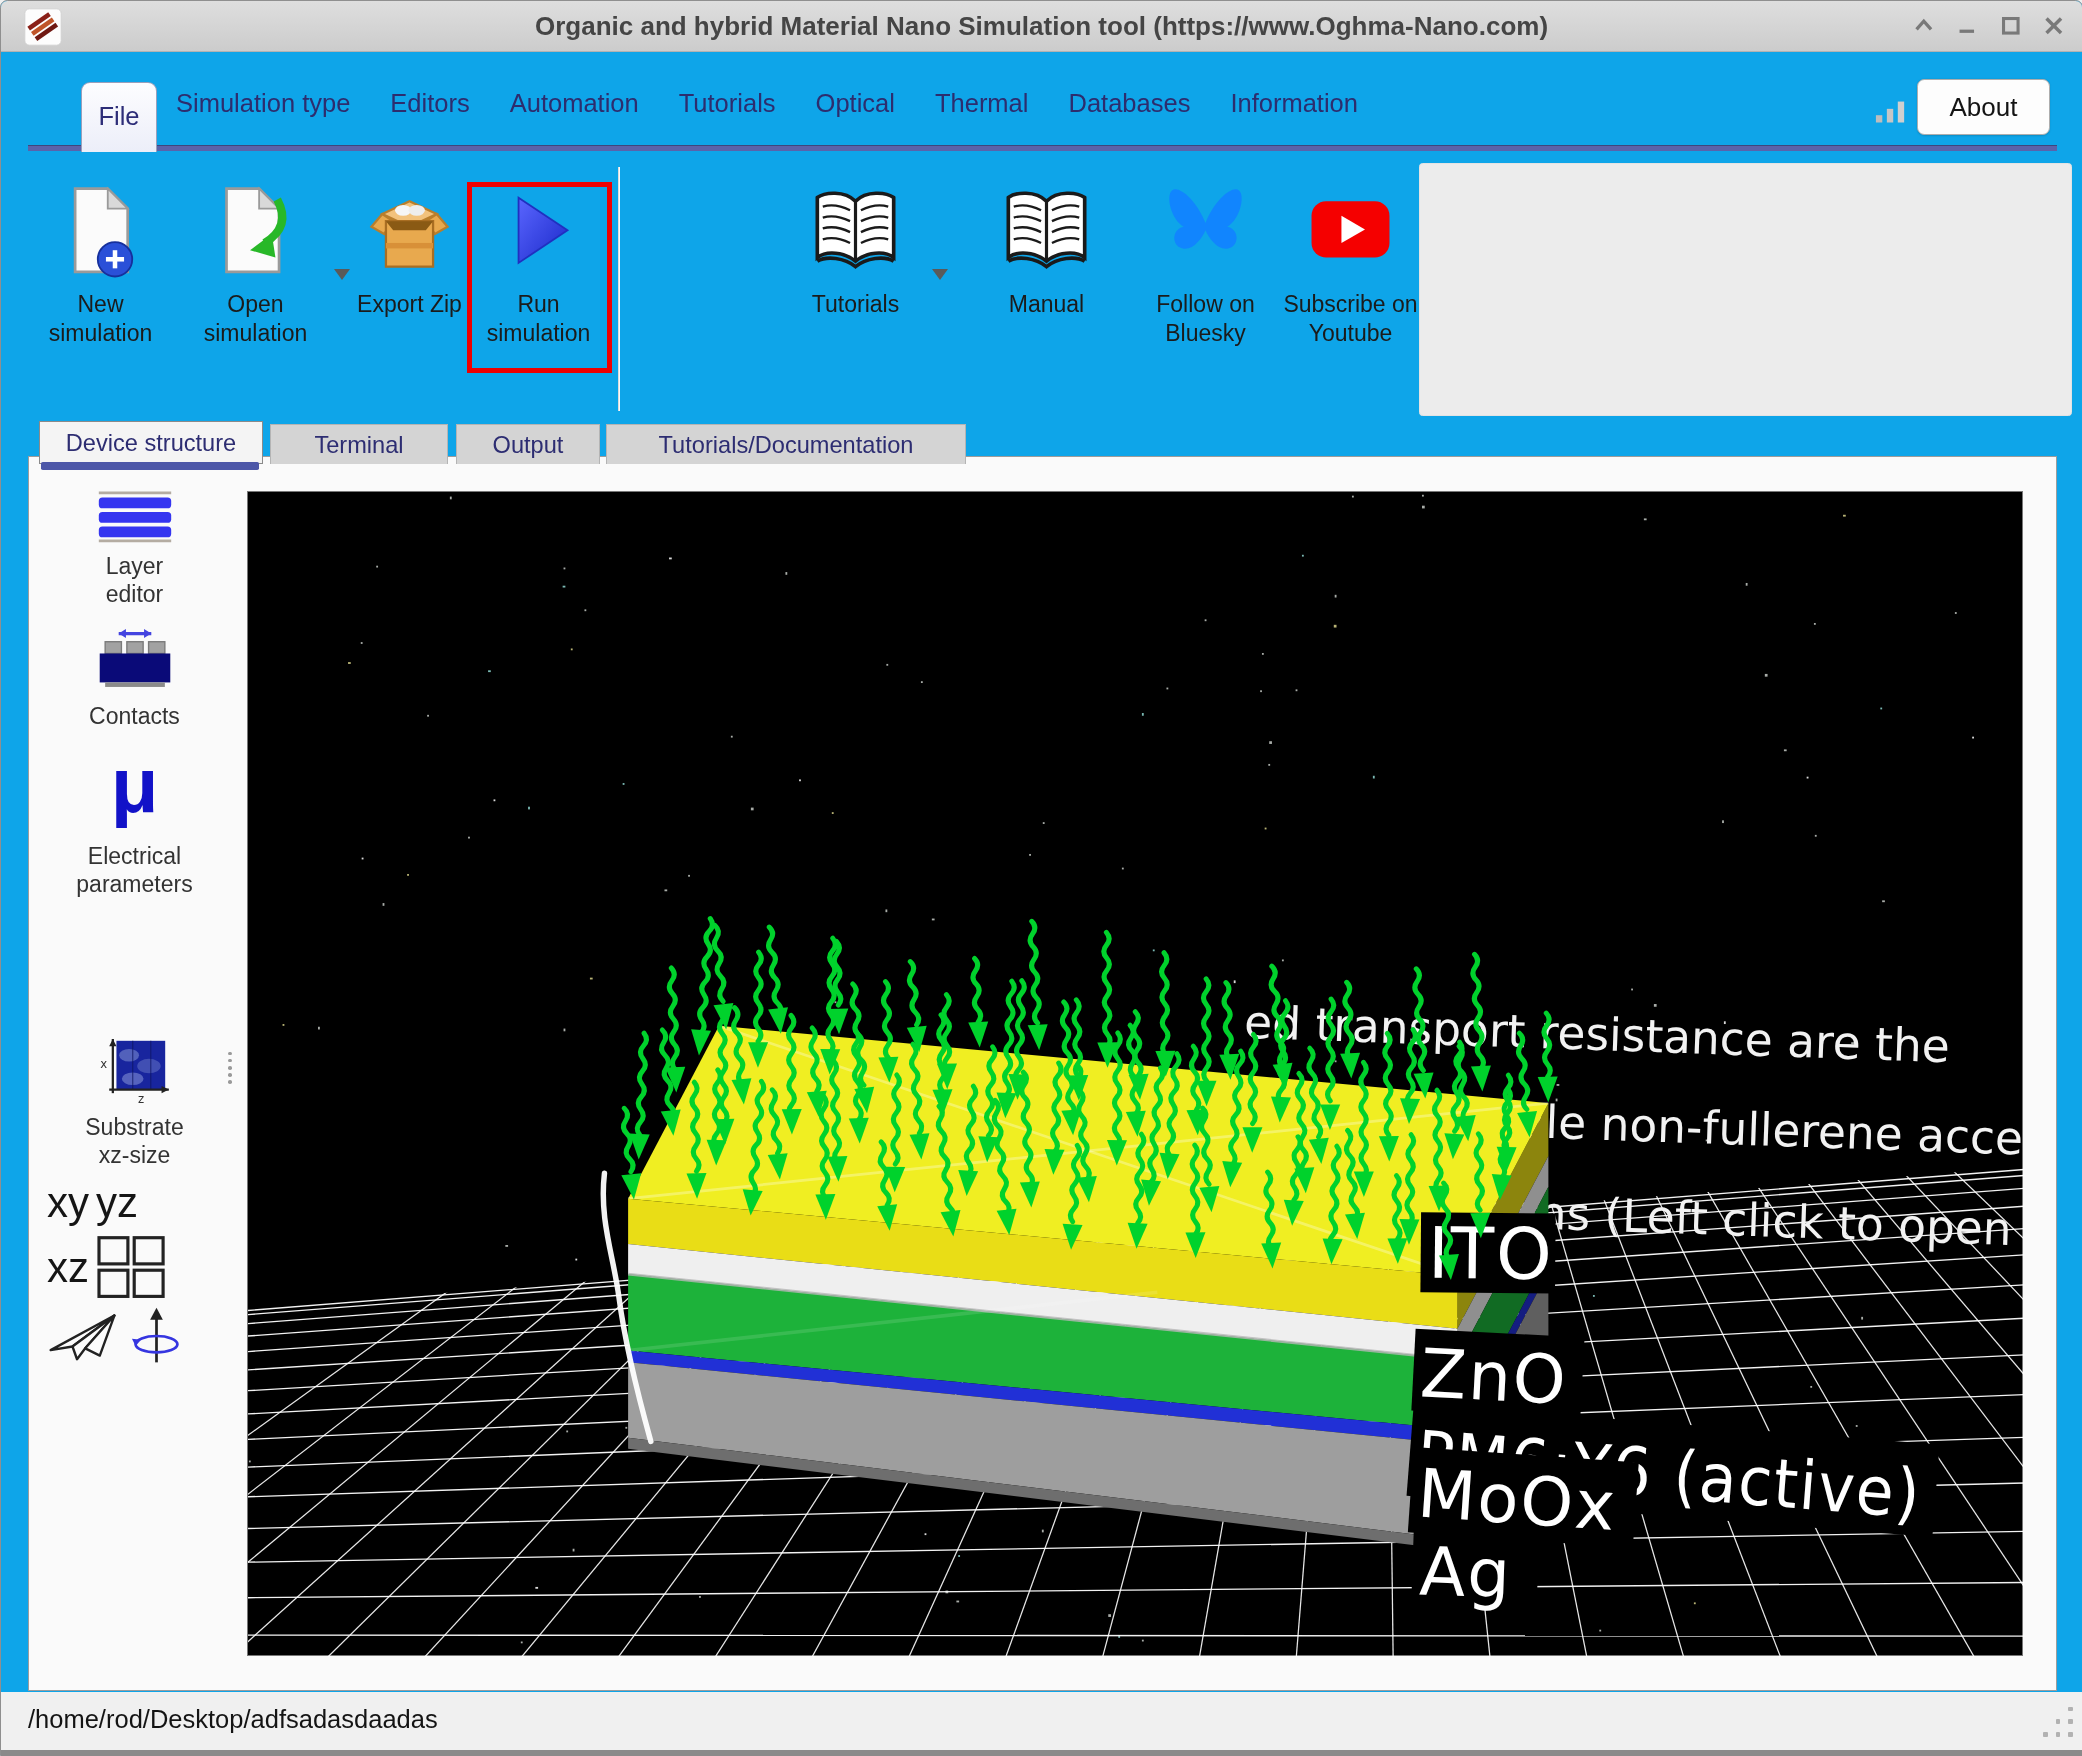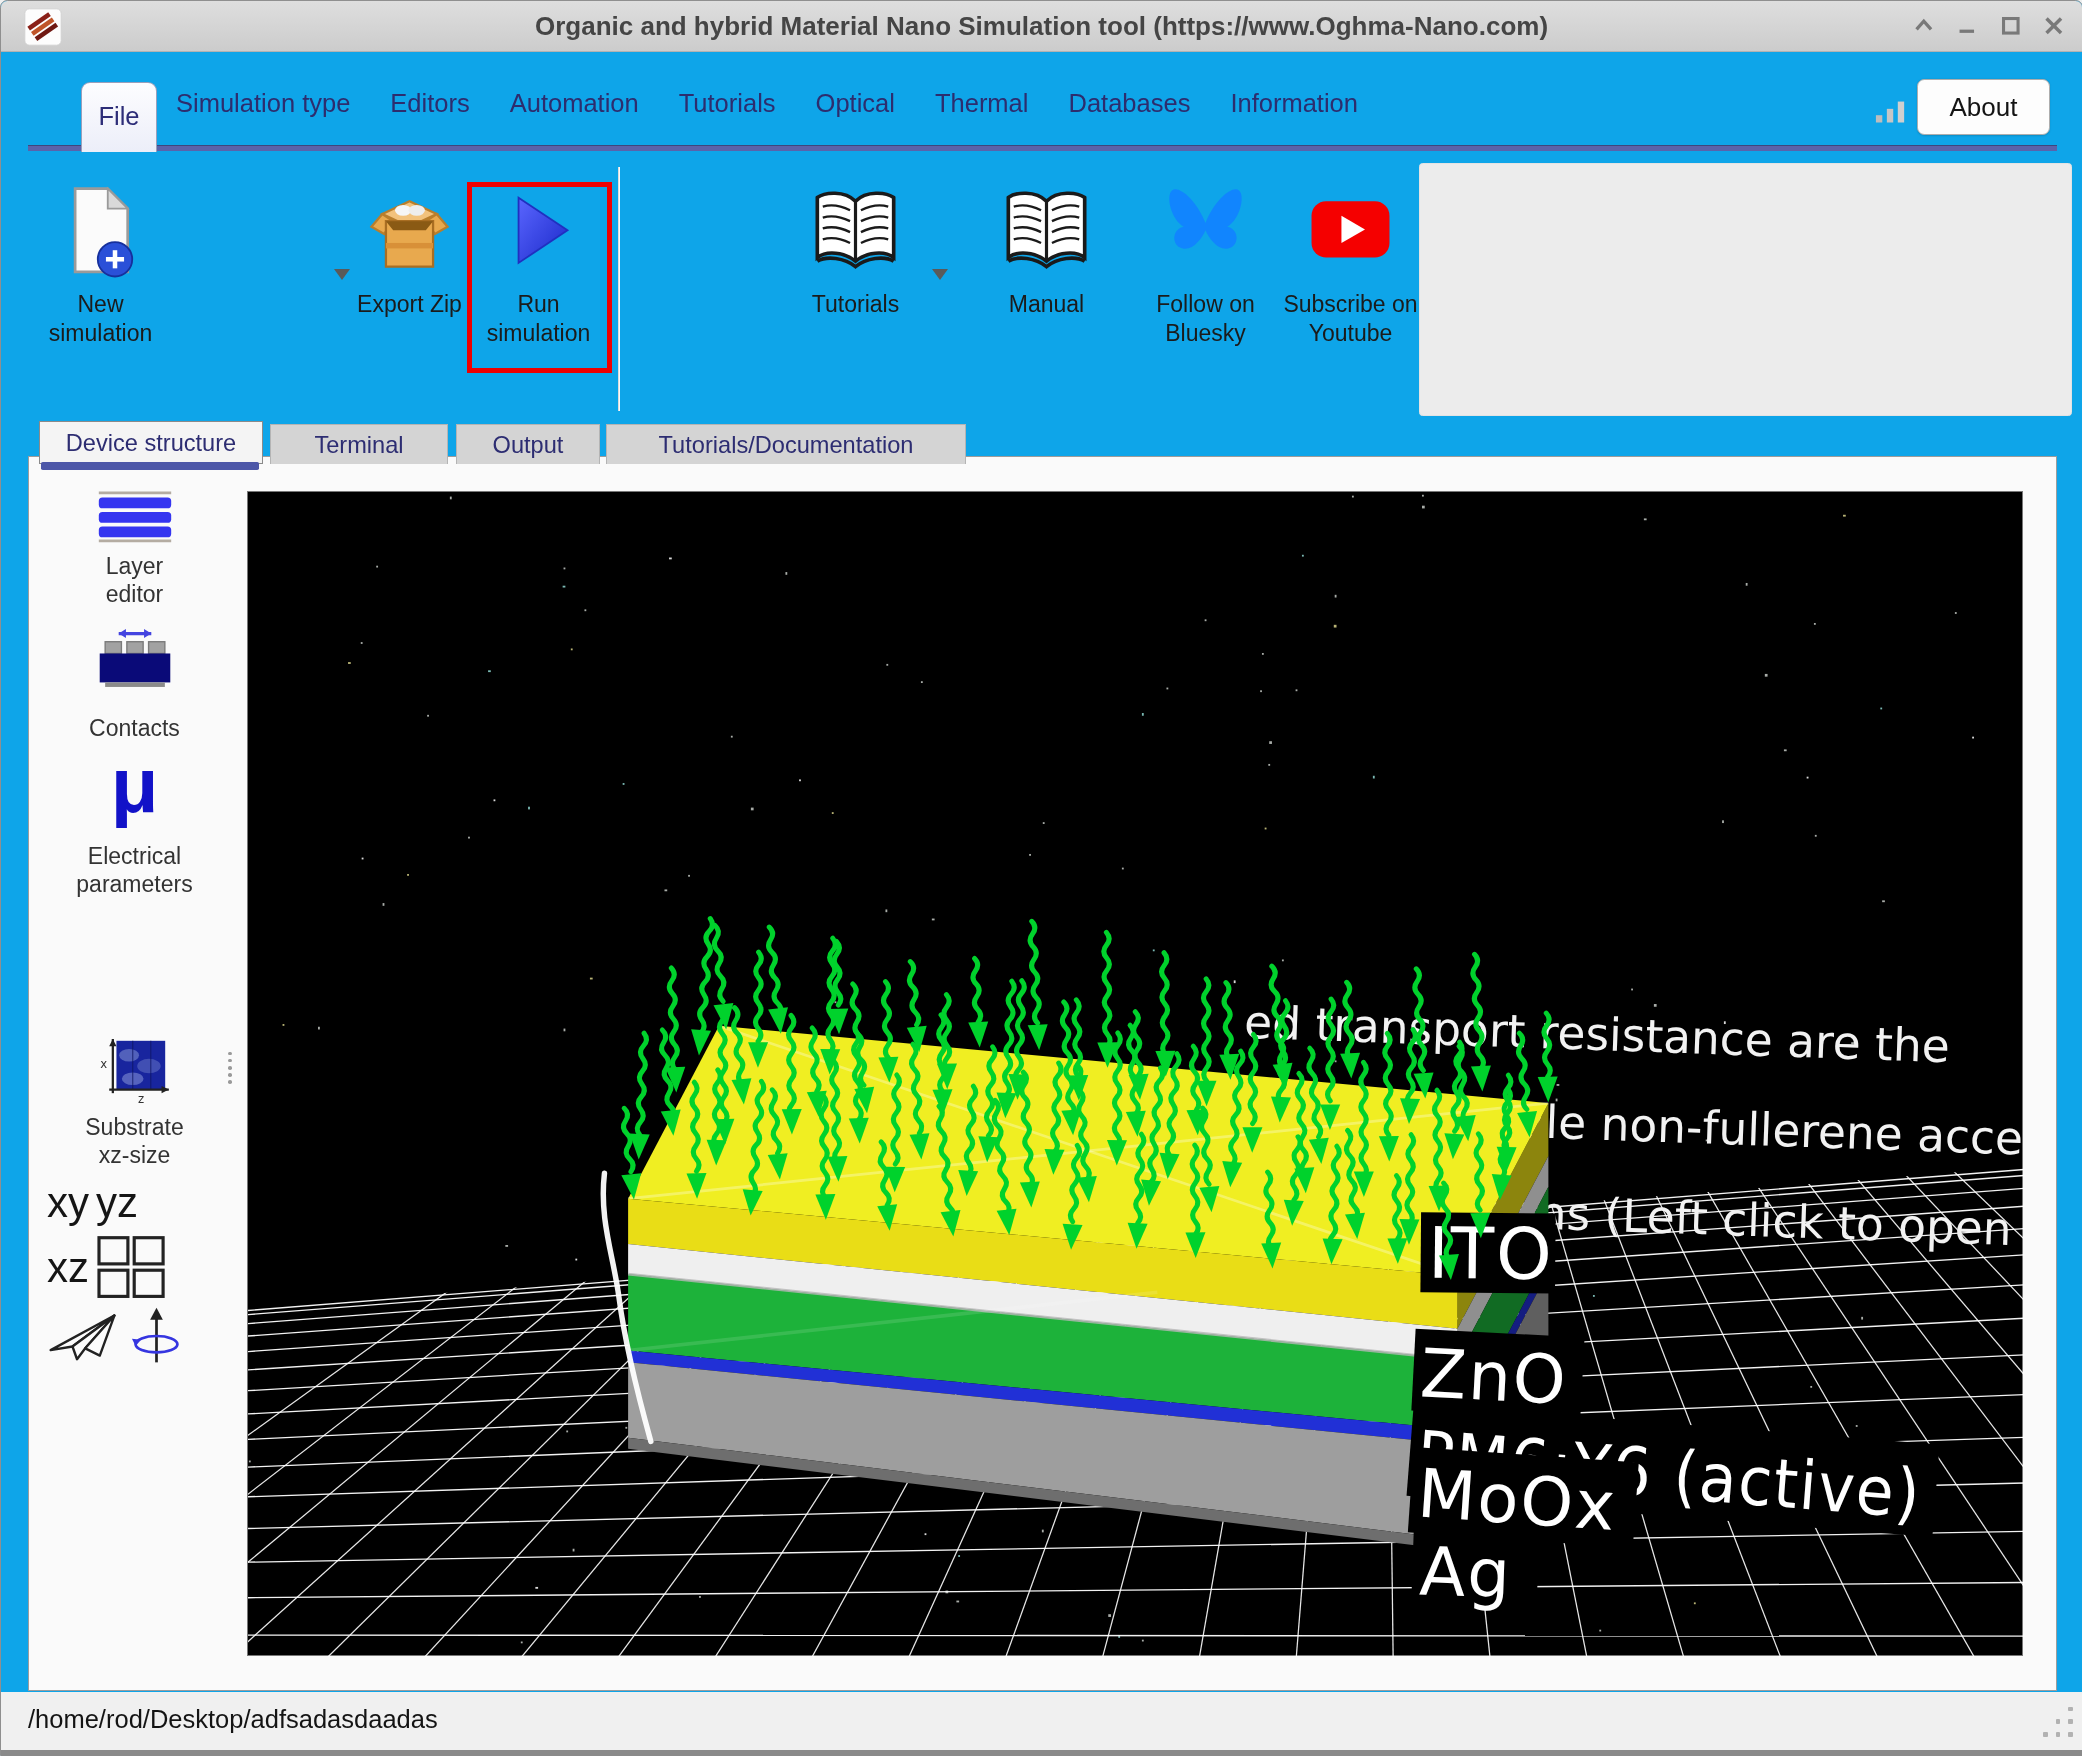--- a/index.html
+++ b/index.html
@@ -40,21 +40,21 @@
 
   
   .mainpanel { position:absolute; left:27px; top:455px; width:2029px; height:1235px; background:#fafafa; border:0.9px solid #9c9c9c; }
   .viewport { position:absolute; left:218px; top:34px; width:1776px; height:1165px; background:#000; border:0.9px solid #777; }
   .viewport svg { display:block; }
   .splitter { position:absolute; left:198px; top:591px; width:5.5px; height:36px; }
   .splitter i { display:block; width:3.6px; height:3.6px; border-radius:50%; background:#9a9a9a; margin:3.6px auto; }
 
   
   .side-item { position:absolute; left:14.5px; width:182px; text-align:center; }
-  .side-label { font-size:23px; color:#333; line-height:1.23; margin-top:21px; }
+  .side-label { font-size:23px; color:#333; line-height:1.23; margin-top:9px; }
   .mu-glyph { font-size:78px; font-weight:bold; color:#1212c8; line-height:1; }
   .view-txt { font-size:42px; color:#151515; }
   .views-row { position:absolute; left:18px; display:flex; align-items:center; gap:7px; }
 
   
   .statusbar { position:absolute; left:0; top:1691px; width:100%; height:58px; background:#f0f0f0; }
   .status-path { position:absolute; left:27px; top:12.7px; font-size:25.5px; color:#141414; }
   .grip { position:absolute; right:7.3px; top:14.5px; width:40px; height:40px; }
   .grip i { position:absolute; width:4.5px; height:4.5px; background:#b2b2b2; border-radius:0.9px; }
   .bottom-strip { position:absolute; left:0; top:1749px; width:100%; height:7.3px; background:#8a8a8a; }
@@ -129,20 +129,29 @@
       <svg class="tb-icon" width="87" height="100" viewBox="0 0 96 110">
         <path d="M20,6 h36 l22,22 v70 h-58 z" fill="#fbfbfb" stroke="#9a9a9a" stroke-width="3"></path>
         <path d="M56,6 l22,22 h-22 z" fill="#d9d9d9" stroke="#9a9a9a" stroke-width="2"></path>
         <circle cx="64" cy="84" r="19" fill="#2a50d8" stroke="#16309c" stroke-width="2"></circle>
         <line x1="64" y1="74" x2="64" y2="94" stroke="#fff" stroke-width="5"></line>
           <line x1="54" y1="84" x2="74" y2="84" stroke="#fff" stroke-width="5"></line>
       </svg>
       <div class="tb-label">New simulation</div>
     </div>
 
+    <div class="tb-btn" style="left:182px">
+      <svg class="tb-icon" width="87" height="100" viewBox="0 0 96 110">
+        <path d="M16,6 h36 l22,22 v70 h-58 z" fill="#fbfbfb" stroke="#9a9a9a" stroke-width="3"></path>
+        <path d="M52,6 l22,22 h-22 z" fill="#d9d9d9" stroke="#9a9a9a" stroke-width="2"></path>
+        <path d="M72,18 q16,30 -14,48" fill="none" stroke="#28b828" stroke-width="9"></path>
+        <polygon points="66,56 42,74 70,82" fill="#28b828"></polygon>
+      </svg>
+      <div class="tb-label">Open simulation</div>
+    </div>
     <div class="dd-arrow" style="left:333px; top:113px"></div>
 
     <div class="tb-btn" style="left:336px">
       <svg class="tb-icon" width="87" height="100" viewBox="0 0 96 110">
         <polygon points="18,34 48,20 78,34 48,48" fill="#f2c27c" stroke="#b97e2c" stroke-width="2.5"></polygon>
         <ellipse cx="41" cy="30" rx="9" ry="6" fill="#f6f6f6"></ellipse>
           <ellipse cx="56" cy="30" rx="9" ry="6" fill="#eeeeee"></ellipse>
         <polygon points="18,34 6,48 20,56 30,42" fill="#e8a94e" stroke="#b97e2c" stroke-width="2.5"></polygon>
         <polygon points="78,34 90,48 76,56 66,42" fill="#e8a94e" stroke="#b97e2c" stroke-width="2.5"></polygon>
         <polygon points="22,42 74,42 74,92 22,92" fill="#e8a94e" stroke="#a96e22" stroke-width="2.5"></polygon>

